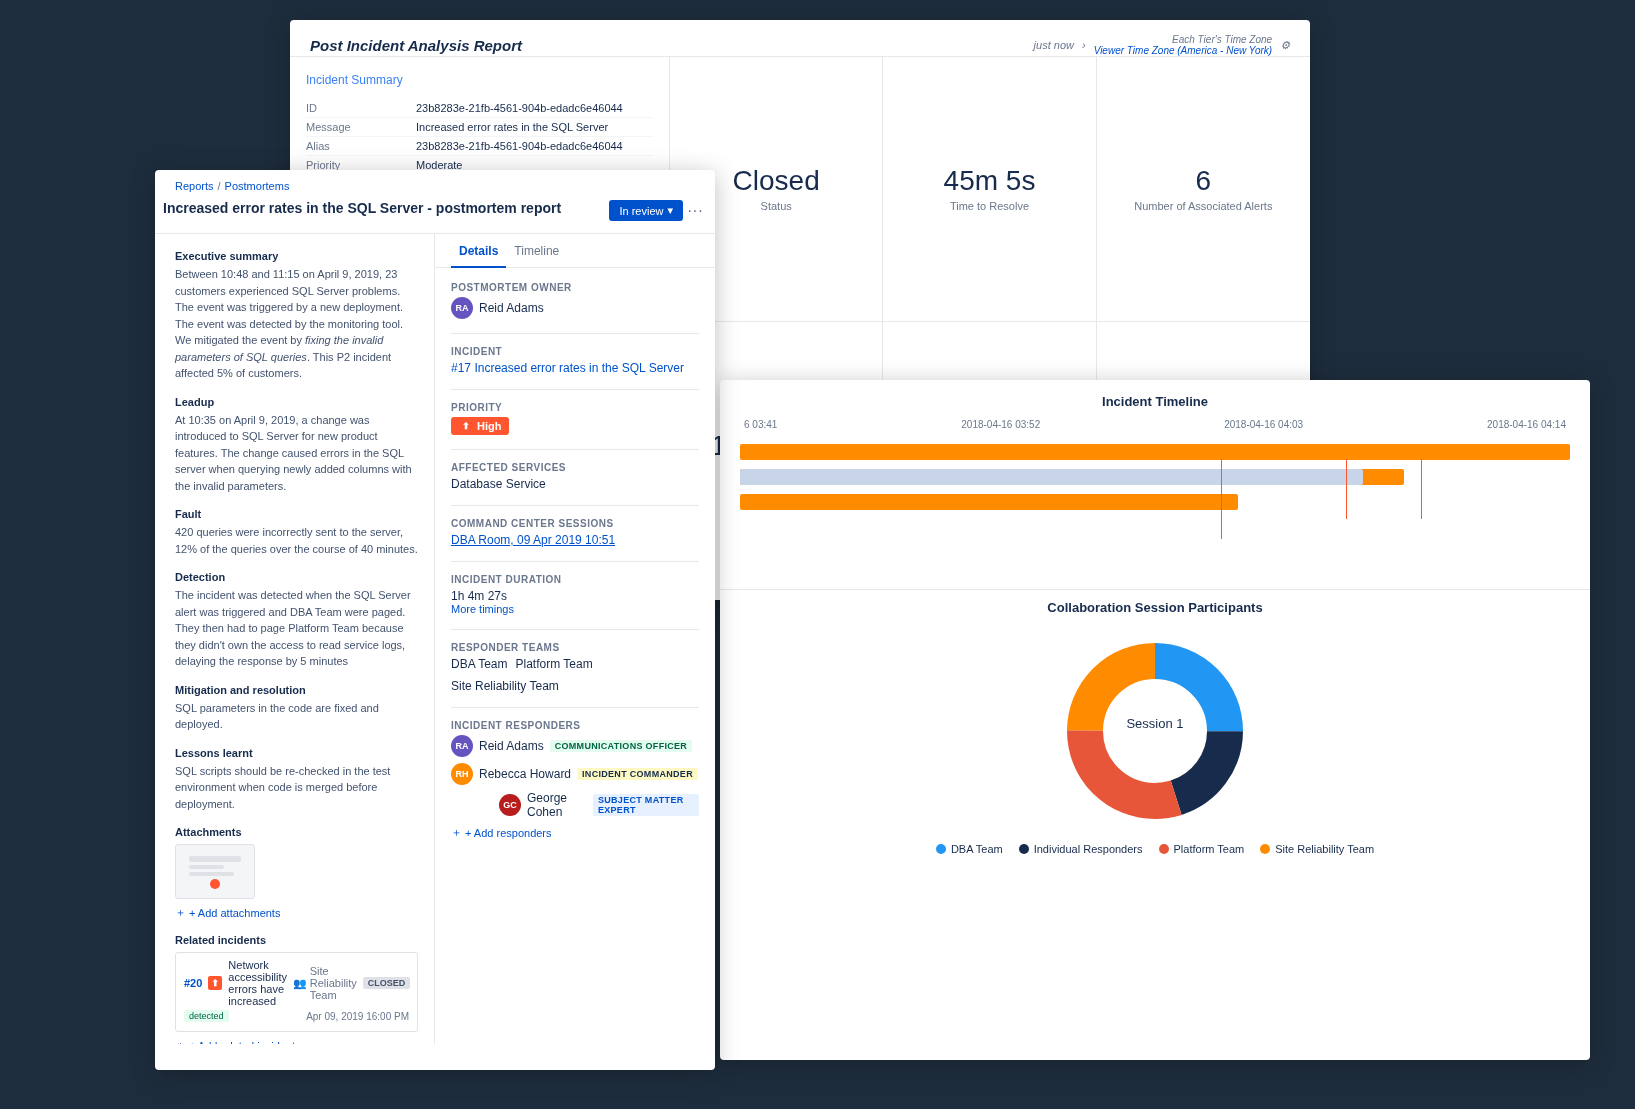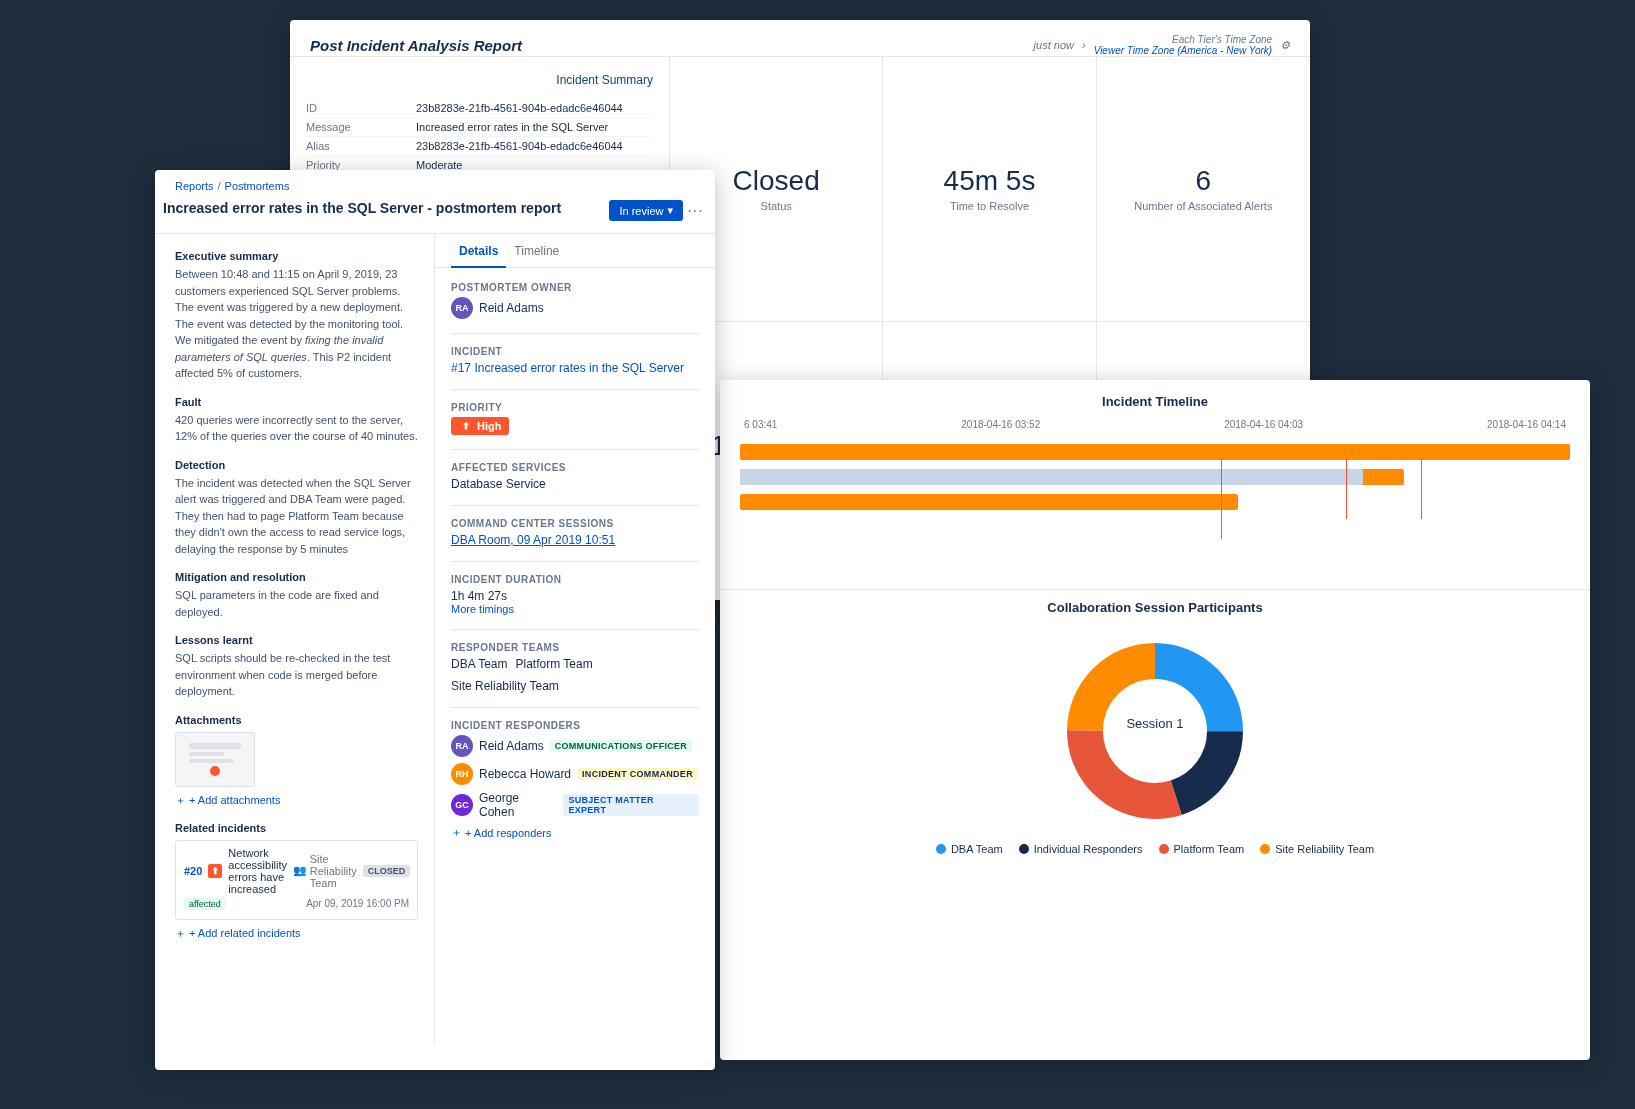--- a/index.html
+++ b/index.html
@@ -95,23 +95,23 @@
       height: calc(100% - 50px);
     }
 
     
     .ir-summary {
       width: 380px;
       border-right: 1px solid #e8e8e8;
       padding: 16px;
     }
     .ir-summary-title {
-      text-align: right;
+      text-align: left;
       font-size: 12px;
-      color: #0c4a6e;
+      color: #3b82f6;
       margin-bottom: 12px;
     }
     .ir-summary-table {
       width: 100%;
       font-size: 11px;
     }
     .ir-summary-row {
       display: flex;
       padding: 3px 0;
       border-bottom: 1px solid #f4f5f7;
@@ -402,21 +402,21 @@
       background: #6554c0;
       color: #fff;
       display: inline-flex;
       align-items: center;
       justify-content: center;
       font-size: 9px;
       font-weight: 700;
       flex-shrink: 0;
     }
     .pm-avatar-orange { background: #ff8b00; }
-    .pm-avatar-teal { background: #6d28d9; }
+    .pm-avatar-teal { background: #b91c1c; margin-left: 48px; }
     .pm-incident-link {
       color: #0052cc;
       text-decoration: none;
       font-size: 12px;
     }
     .pm-high-badge {
       background: #ff5630;
       color: #fff;
       padding: 2px 8px;
       border-radius: 3px;
@@ -723,20 +723,24 @@
     </div>
   </div>
 
   <div class="pm-content">
 
     <div class="pm-narrative">
 
       <div class="pm-section">
         <div class="pm-section-title">Executive summary</div>
         <div class="pm-section-text">Between 10:48 and 11:15 on April 9, 2019, 23 customers experienced SQL Server problems. The event was triggered by a new deployment. The event was detected by the monitoring tool. We mitigated the event by <em>fixing the invalid parameters of SQL queries</em>. This P2 incident affected 5% of customers.</div>
+      </div>
+      <div class="pm-section">
+        <div class="pm-section-title">Leadup</div>
+        <div class="pm-section-text">At 10:35 on April 9, 2019, a change was introduced to SQL Server for new product features. The change caused errors in the SQL server when querying newly added columns with the invalid parameters.</div>
       </div>
       <div class="pm-section">
         <div class="pm-section-title">Fault</div>
         <div class="pm-section-text">420 queries were incorrectly sent to the server, 12% of the queries over the course of 40 minutes.</div>
       </div>
       <div class="pm-section">
         <div class="pm-section-title">Detection</div>
         <div class="pm-section-text">The incident was detected when the SQL Server alert was triggered and DBA Team were paged. They then had to page Platform Team because they didn't own the access to read service logs, delaying the response by 5 minutes</div>
       </div>
       <div class="pm-section">
@@ -772,21 +776,21 @@
             <span class="pm-related-num">#20</span>
             <span class="pm-priority-icon">⬆</span>
             <span class="pm-related-name">Network accessibility errors have increased</span>
             <span class="pm-related-team">
               <span>👥</span>
               <span>Site Reliability Team</span>
             </span>
             <span class="pm-closed-badge">CLOSED</span>
           </div>
           <div class="pm-related-row">
-            <span class="pm-network-tag">affected</span>
+            <span class="pm-network-tag">detected</span>
             <span style="flex:1"></span>
             <span class="pm-related-date">Apr 09, 2019 16:00 PM</span>
           </div>
         </div>
         <div class="pm-add-link">
           <span>＋</span>
           <span>+ Add related incidents</span>
         </div>
       </div>
 

